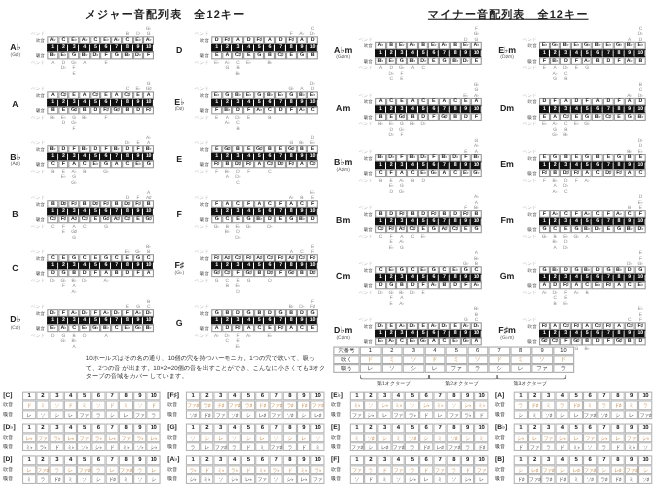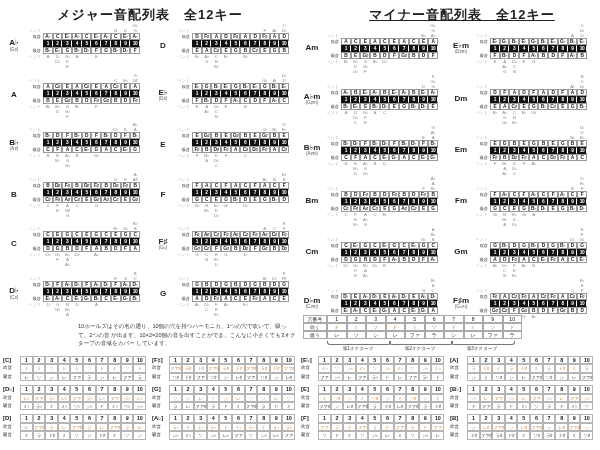--- a/index.html
+++ b/index.html
@@ -1,18 +1,18 @@
 <!DOCTYPE html>
 <html style="--blow: #c8823c;"><head>
 <meta charset="utf-8">
 <style>
   html,body{margin:0;padding:0;}
   body{width:600px;height:450px;overflow:hidden;background:#fff;
        font-family:"Liberation Sans","DejaVu Sans",sans-serif;color:#222;position:relative;}
-  .title{position:absolute;top:6px;width:300px;text-align:center;font-size:13px;font-weight:bold;letter-spacing:1px;}
+  .title{position:absolute;top:6px;width:300px;text-align:center;font-size:10px;font-weight:bold;letter-spacing:1px;}
   #t-major{left:0;} #t-minor{left:312px;text-decoration:underline;}
   #charts{position:absolute;top:21px;left:2px;width:596px;height:296px;display:flex;}
   .ccol{width:149px;display:flex;flex-direction:column;justify-content:space-between;padding-top:2px;}
   .chart{display:flex;align-items:center;}
   .key{width:24px;text-align:center;line-height:1.05;flex:none;}
   .key .kn{font-size:8px;font-weight:bold;display:block;}
   .key .alt{font-size:4.5px;color:#555;display:block;}
   .rows{flex:none;}
   .crow{display:flex;height:7px;}
   .crow.bendr{height:5px;}
@@ -1389,257 +1389,257 @@
             <span class="cell bend"></span>
             <span class="cell bend"></span>
             <span class="cell bend"></span>
           </div>
         </div>
       </div>
     </div>
   <div class="ccol" id="col2">
       <div class="chart">
         <div class="key">
-          <span class="kn">Am</span>
+          <span class="kn">A♭m</span>
+          <span class="alt">(G♯m)</span>
         </div>
         <div class="rows">
           <div class="crow bendr">
             <span class="rlabel"></span>
             <span class="cell bend"></span>
             <span class="cell bend"></span>
             <span class="cell bend"></span>
             <span class="cell bend"></span>
             <span class="cell bend"></span>
             <span class="cell bend"></span>
             <span class="cell bend"></span>
             <span class="cell bend"></span>
             <span class="cell bend"></span>
+            <span class="cell bend">F</span>
+          </div>
+          <div class="crow bendr">
+            <span class="rlabel"></span>
+            <span class="cell bend"></span>
+            <span class="cell bend"></span>
+            <span class="cell bend"></span>
+            <span class="cell bend"></span>
+            <span class="cell bend"></span>
+            <span class="cell bend"></span>
+            <span class="cell bend"></span>
+            <span class="cell bend"></span>
+            <span class="cell bend"></span>
             <span class="cell bend">G♭</span>
           </div>
           <div class="crow bendr">
-            <span class="rlabel"></span>
-            <span class="cell bend"></span>
-            <span class="cell bend"></span>
-            <span class="cell bend"></span>
-            <span class="cell bend"></span>
-            <span class="cell bend"></span>
-            <span class="cell bend"></span>
-            <span class="cell bend"></span>
-            <span class="cell bend"></span>
-            <span class="cell bend"></span>
+            <span class="rlabel">ベンド</span>
+            <span class="cell bend"></span>
+            <span class="cell bend"></span>
+            <span class="cell bend"></span>
+            <span class="cell bend"></span>
+            <span class="cell bend"></span>
+            <span class="cell bend"></span>
+            <span class="cell bend"></span>
+            <span class="cell bend"></span>
+            <span class="cell bend">D</span>
             <span class="cell bend">G</span>
           </div>
-          <div class="crow bendr">
-            <span class="rlabel">ベンド</span>
-            <span class="cell bend"></span>
-            <span class="cell bend"></span>
-            <span class="cell bend"></span>
-            <span class="cell bend"></span>
-            <span class="cell bend"></span>
-            <span class="cell bend"></span>
-            <span class="cell bend"></span>
-            <span class="cell bend"></span>
-            <span class="cell bend">E♭</span>
-            <span class="cell bend">A♭</span>
-          </div>
           <div class="crow">
             <span class="rlabel">吹音</span>
-            <span class="cell">A</span>
-            <span class="cell">C</span>
-            <span class="cell">E</span>
-            <span class="cell">A</span>
-            <span class="cell">C</span>
-            <span class="cell">E</span>
-            <span class="cell">A</span>
-            <span class="cell">C</span>
-            <span class="cell">E</span>
-            <span class="cell">A</span>
+            <span class="cell">A♭</span>
+            <span class="cell">B</span>
+            <span class="cell">E♭</span>
+            <span class="cell">A♭</span>
+            <span class="cell">B</span>
+            <span class="cell">E♭</span>
+            <span class="cell">A♭</span>
+            <span class="cell">B</span>
+            <span class="cell">E♭</span>
+            <span class="cell">A♭</span>
           </div>
           <div class="crow">
             <span class="rlabel"></span>
             <span class="cell num">1</span>
             <span class="cell num">2</span>
             <span class="cell num">3</span>
             <span class="cell num">4</span>
             <span class="cell num">5</span>
             <span class="cell num">6</span>
             <span class="cell num">7</span>
             <span class="cell num">8</span>
             <span class="cell num">9</span>
             <span class="cell num">10</span>
           </div>
           <div class="crow">
             <span class="rlabel">吸音</span>
-            <span class="cell">B</span>
-            <span class="cell">E</span>
-            <span class="cell">G♯</span>
-            <span class="cell">B</span>
-            <span class="cell">D</span>
-            <span class="cell">F</span>
-            <span class="cell">G♯</span>
-            <span class="cell">B</span>
-            <span class="cell">D</span>
-            <span class="cell">F</span>
-          </div>
-          <div class="crow bendr">
-            <span class="rlabel">ベンド</span>
-            <span class="cell bend">B♭</span>
-            <span class="cell bend">E♭</span>
-            <span class="cell bend">G</span>
-            <span class="cell bend">B♭</span>
-            <span class="cell bend">D♭</span>
-            <span class="cell bend"></span>
-            <span class="cell bend"></span>
-            <span class="cell bend"></span>
-            <span class="cell bend"></span>
-            <span class="cell bend"></span>
-          </div>
-          <div class="crow bendr">
-            <span class="rlabel"></span>
-            <span class="cell bend"></span>
+            <span class="cell">B♭</span>
+            <span class="cell">E♭</span>
+            <span class="cell">G</span>
+            <span class="cell">B♭</span>
+            <span class="cell">D♭</span>
+            <span class="cell">E</span>
+            <span class="cell">G</span>
+            <span class="cell">B♭</span>
+            <span class="cell">D♭</span>
+            <span class="cell">E</span>
+          </div>
+          <div class="crow bendr">
+            <span class="rlabel">ベンド</span>
+            <span class="cell bend">A</span>
             <span class="cell bend">D</span>
             <span class="cell bend">G♭</span>
-            <span class="cell bend"></span>
-            <span class="cell bend"></span>
+            <span class="cell bend">A</span>
+            <span class="cell bend">C</span>
             <span class="cell bend"></span>
             <span class="cell bend"></span>
             <span class="cell bend"></span>
             <span class="cell bend"></span>
             <span class="cell bend"></span>
           </div>
           <div class="crow bendr">
             <span class="rlabel"></span>
             <span class="cell bend"></span>
             <span class="cell bend">D♭</span>
             <span class="cell bend">F</span>
             <span class="cell bend"></span>
             <span class="cell bend"></span>
             <span class="cell bend"></span>
             <span class="cell bend"></span>
             <span class="cell bend"></span>
             <span class="cell bend"></span>
             <span class="cell bend"></span>
           </div>
+          <div class="crow bendr">
+            <span class="rlabel"></span>
+            <span class="cell bend"></span>
+            <span class="cell bend">C</span>
+            <span class="cell bend">E</span>
+            <span class="cell bend"></span>
+            <span class="cell bend"></span>
+            <span class="cell bend"></span>
+            <span class="cell bend"></span>
+            <span class="cell bend"></span>
+            <span class="cell bend"></span>
+            <span class="cell bend"></span>
+          </div>
         </div>
       </div>
       <div class="chart">
         <div class="key">
-          <span class="kn">A♭m</span>
-          <span class="alt">(G♯m)</span>
+          <span class="kn">Am</span>
         </div>
         <div class="rows">
           <div class="crow bendr">
             <span class="rlabel"></span>
             <span class="cell bend"></span>
             <span class="cell bend"></span>
             <span class="cell bend"></span>
             <span class="cell bend"></span>
             <span class="cell bend"></span>
             <span class="cell bend"></span>
             <span class="cell bend"></span>
             <span class="cell bend"></span>
             <span class="cell bend"></span>
-            <span class="cell bend">F</span>
-          </div>
-          <div class="crow bendr">
-            <span class="rlabel"></span>
-            <span class="cell bend"></span>
-            <span class="cell bend"></span>
-            <span class="cell bend"></span>
-            <span class="cell bend"></span>
-            <span class="cell bend"></span>
-            <span class="cell bend"></span>
-            <span class="cell bend"></span>
-            <span class="cell bend"></span>
-            <span class="cell bend"></span>
             <span class="cell bend">G♭</span>
           </div>
           <div class="crow bendr">
-            <span class="rlabel">ベンド</span>
-            <span class="cell bend"></span>
-            <span class="cell bend"></span>
-            <span class="cell bend"></span>
-            <span class="cell bend"></span>
-            <span class="cell bend"></span>
-            <span class="cell bend"></span>
-            <span class="cell bend"></span>
-            <span class="cell bend"></span>
-            <span class="cell bend">D</span>
+            <span class="rlabel"></span>
+            <span class="cell bend"></span>
+            <span class="cell bend"></span>
+            <span class="cell bend"></span>
+            <span class="cell bend"></span>
+            <span class="cell bend"></span>
+            <span class="cell bend"></span>
+            <span class="cell bend"></span>
+            <span class="cell bend"></span>
+            <span class="cell bend"></span>
             <span class="cell bend">G</span>
           </div>
+          <div class="crow bendr">
+            <span class="rlabel">ベンド</span>
+            <span class="cell bend"></span>
+            <span class="cell bend"></span>
+            <span class="cell bend"></span>
+            <span class="cell bend"></span>
+            <span class="cell bend"></span>
+            <span class="cell bend"></span>
+            <span class="cell bend"></span>
+            <span class="cell bend"></span>
+            <span class="cell bend">E♭</span>
+            <span class="cell bend">A♭</span>
+          </div>
           <div class="crow">
             <span class="rlabel">吹音</span>
-            <span class="cell">A♭</span>
-            <span class="cell">B</span>
-            <span class="cell">E♭</span>
-            <span class="cell">A♭</span>
-            <span class="cell">B</span>
-            <span class="cell">E♭</span>
-            <span class="cell">A♭</span>
-            <span class="cell">B</span>
-            <span class="cell">E♭</span>
-            <span class="cell">A♭</span>
+            <span class="cell">A</span>
+            <span class="cell">C</span>
+            <span class="cell">E</span>
+            <span class="cell">A</span>
+            <span class="cell">C</span>
+            <span class="cell">E</span>
+            <span class="cell">A</span>
+            <span class="cell">C</span>
+            <span class="cell">E</span>
+            <span class="cell">A</span>
           </div>
           <div class="crow">
             <span class="rlabel"></span>
             <span class="cell num">1</span>
             <span class="cell num">2</span>
             <span class="cell num">3</span>
             <span class="cell num">4</span>
             <span class="cell num">5</span>
             <span class="cell num">6</span>
             <span class="cell num">7</span>
             <span class="cell num">8</span>
             <span class="cell num">9</span>
             <span class="cell num">10</span>
           </div>
           <div class="crow">
             <span class="rlabel">吸音</span>
-            <span class="cell">B♭</span>
-            <span class="cell">E♭</span>
-            <span class="cell">G</span>
-            <span class="cell">B♭</span>
-            <span class="cell">D♭</span>
-            <span class="cell">E</span>
-            <span class="cell">G</span>
-            <span class="cell">B♭</span>
-            <span class="cell">D♭</span>
-            <span class="cell">E</span>
-          </div>
-          <div class="crow bendr">
-            <span class="rlabel">ベンド</span>
-            <span class="cell bend">A</span>
+            <span class="cell">B</span>
+            <span class="cell">E</span>
+            <span class="cell">G♯</span>
+            <span class="cell">B</span>
+            <span class="cell">D</span>
+            <span class="cell">F</span>
+            <span class="cell">G♯</span>
+            <span class="cell">B</span>
+            <span class="cell">D</span>
+            <span class="cell">F</span>
+          </div>
+          <div class="crow bendr">
+            <span class="rlabel">ベンド</span>
+            <span class="cell bend">B♭</span>
+            <span class="cell bend">E♭</span>
+            <span class="cell bend">G</span>
+            <span class="cell bend">B♭</span>
+            <span class="cell bend">D♭</span>
+            <span class="cell bend"></span>
+            <span class="cell bend"></span>
+            <span class="cell bend"></span>
+            <span class="cell bend"></span>
+            <span class="cell bend"></span>
+          </div>
+          <div class="crow bendr">
+            <span class="rlabel"></span>
+            <span class="cell bend"></span>
             <span class="cell bend">D</span>
             <span class="cell bend">G♭</span>
-            <span class="cell bend">A</span>
-            <span class="cell bend">C</span>
+            <span class="cell bend"></span>
+            <span class="cell bend"></span>
             <span class="cell bend"></span>
             <span class="cell bend"></span>
             <span class="cell bend"></span>
             <span class="cell bend"></span>
             <span class="cell bend"></span>
           </div>
           <div class="crow bendr">
             <span class="rlabel"></span>
             <span class="cell bend"></span>
             <span class="cell bend">D♭</span>
             <span class="cell bend">F</span>
-            <span class="cell bend"></span>
-            <span class="cell bend"></span>
-            <span class="cell bend"></span>
-            <span class="cell bend"></span>
-            <span class="cell bend"></span>
-            <span class="cell bend"></span>
-            <span class="cell bend"></span>
-          </div>
-          <div class="crow bendr">
-            <span class="rlabel"></span>
-            <span class="cell bend"></span>
-            <span class="cell bend">C</span>
-            <span class="cell bend">E</span>
             <span class="cell bend"></span>
             <span class="cell bend"></span>
             <span class="cell bend"></span>
             <span class="cell bend"></span>
             <span class="cell bend"></span>
             <span class="cell bend"></span>
             <span class="cell bend"></span>
           </div>
         </div>
       </div>

